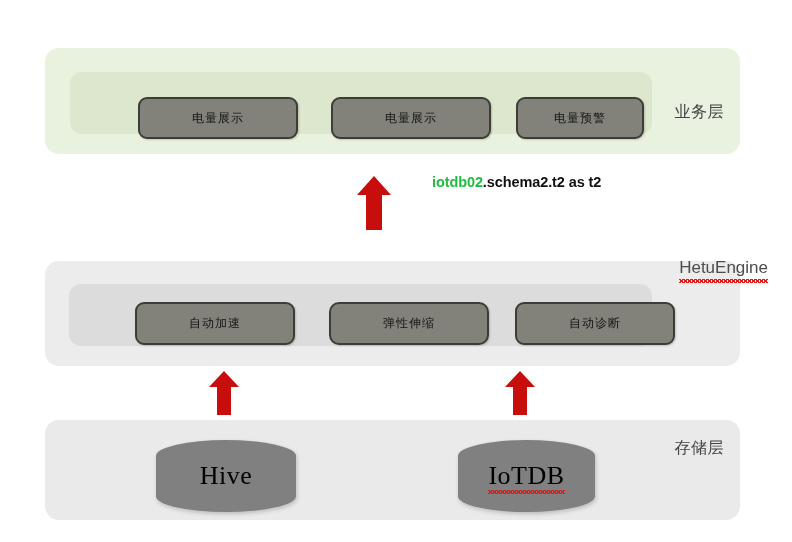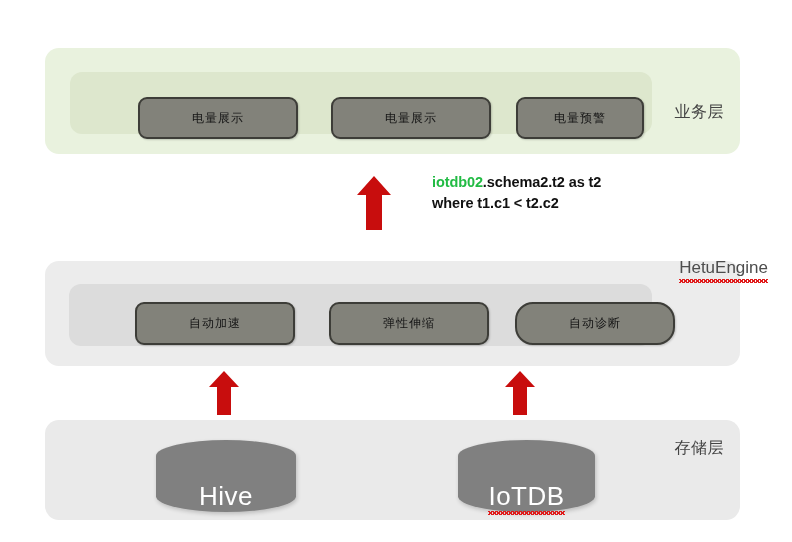--- a/index.html
+++ b/index.html
@@ -119,34 +119,35 @@
   }
 
   
   #biz-btn-0 { left: 110px; top: 97px; width: 160px; height: 42px; }
   #biz-btn-1 { left: 303px; top: 97px; width: 160px; height: 42px; }
   #biz-btn-2 { left: 488px; top: 97px; width: 128px; height: 42px; }
 
   
   #hetu-btn-0 { left: 107px; top: 302px; width: 160px; height: 43px; }
   #hetu-btn-1 { left: 301px; top: 302px; width: 160px; height: 43px; border-radius: 10px; }
-  #hetu-btn-2 { left: 487px; top: 302px; width: 160px; height: 43px; border-radius: 18px; }
+  #hetu-btn-2 { left: 487px; top: 302px; width: 160px; height: 43px; }
 
   
   .cylinder {
     position: absolute;
     background: #808080;
     border-radius: 50% / 22%;
     display: flex;
-    align-items: flex-end;
+    align-items: center;
     justify-content: center;
-    color: #ffffff;
+    color: #000000;
     font-size: 26px;
     letter-spacing: 0.5px;
     box-shadow: 1px 2px 4px rgba(0,0,0,0.20);
+    font-family: Liberation Serif, serif;
   }
   #cyl-hive { left: 156px; top: 440px; width: 140px; height: 72px; }
   #cyl-iotdb { left: 458px; top: 440px; width: 137px; height: 72px; }
   .cyl-text { position: relative; display: inline-block; }
   .cyl-text .wavy {
     position: absolute;
     left: 0;
     right: 0;
     bottom: -3px;
     height: 4px;
@@ -205,21 +206,20 @@
 <div class="arrow-up" id="arrow-mid">
   <svg viewBox="0 0 34 54" xmlns="http://www.w3.org/2000/svg">
     <polygon points="17,0 34,19 25,19 25,54 9,54 9,19 0,19" fill="#c80d0d"></polygon>
   </svg>
 </div>
 
 <div id="sql-annotation">
   <div>
     <span class="cat-iotdb">iotdb02</span><span>.schema2.t2 as t2</span>
   </div>
-  <div>where t1.c1 &lt; t2.c2</div>
 </div>
 
 <div class="layer" id="hetu-layer">
   <div class="layer-inner" id="hetu-inner"></div>
 </div>
 <div id="hetu-label">
   <span>HetuEngine</span>
   <span class="wavy"></span>
 </div>
 

